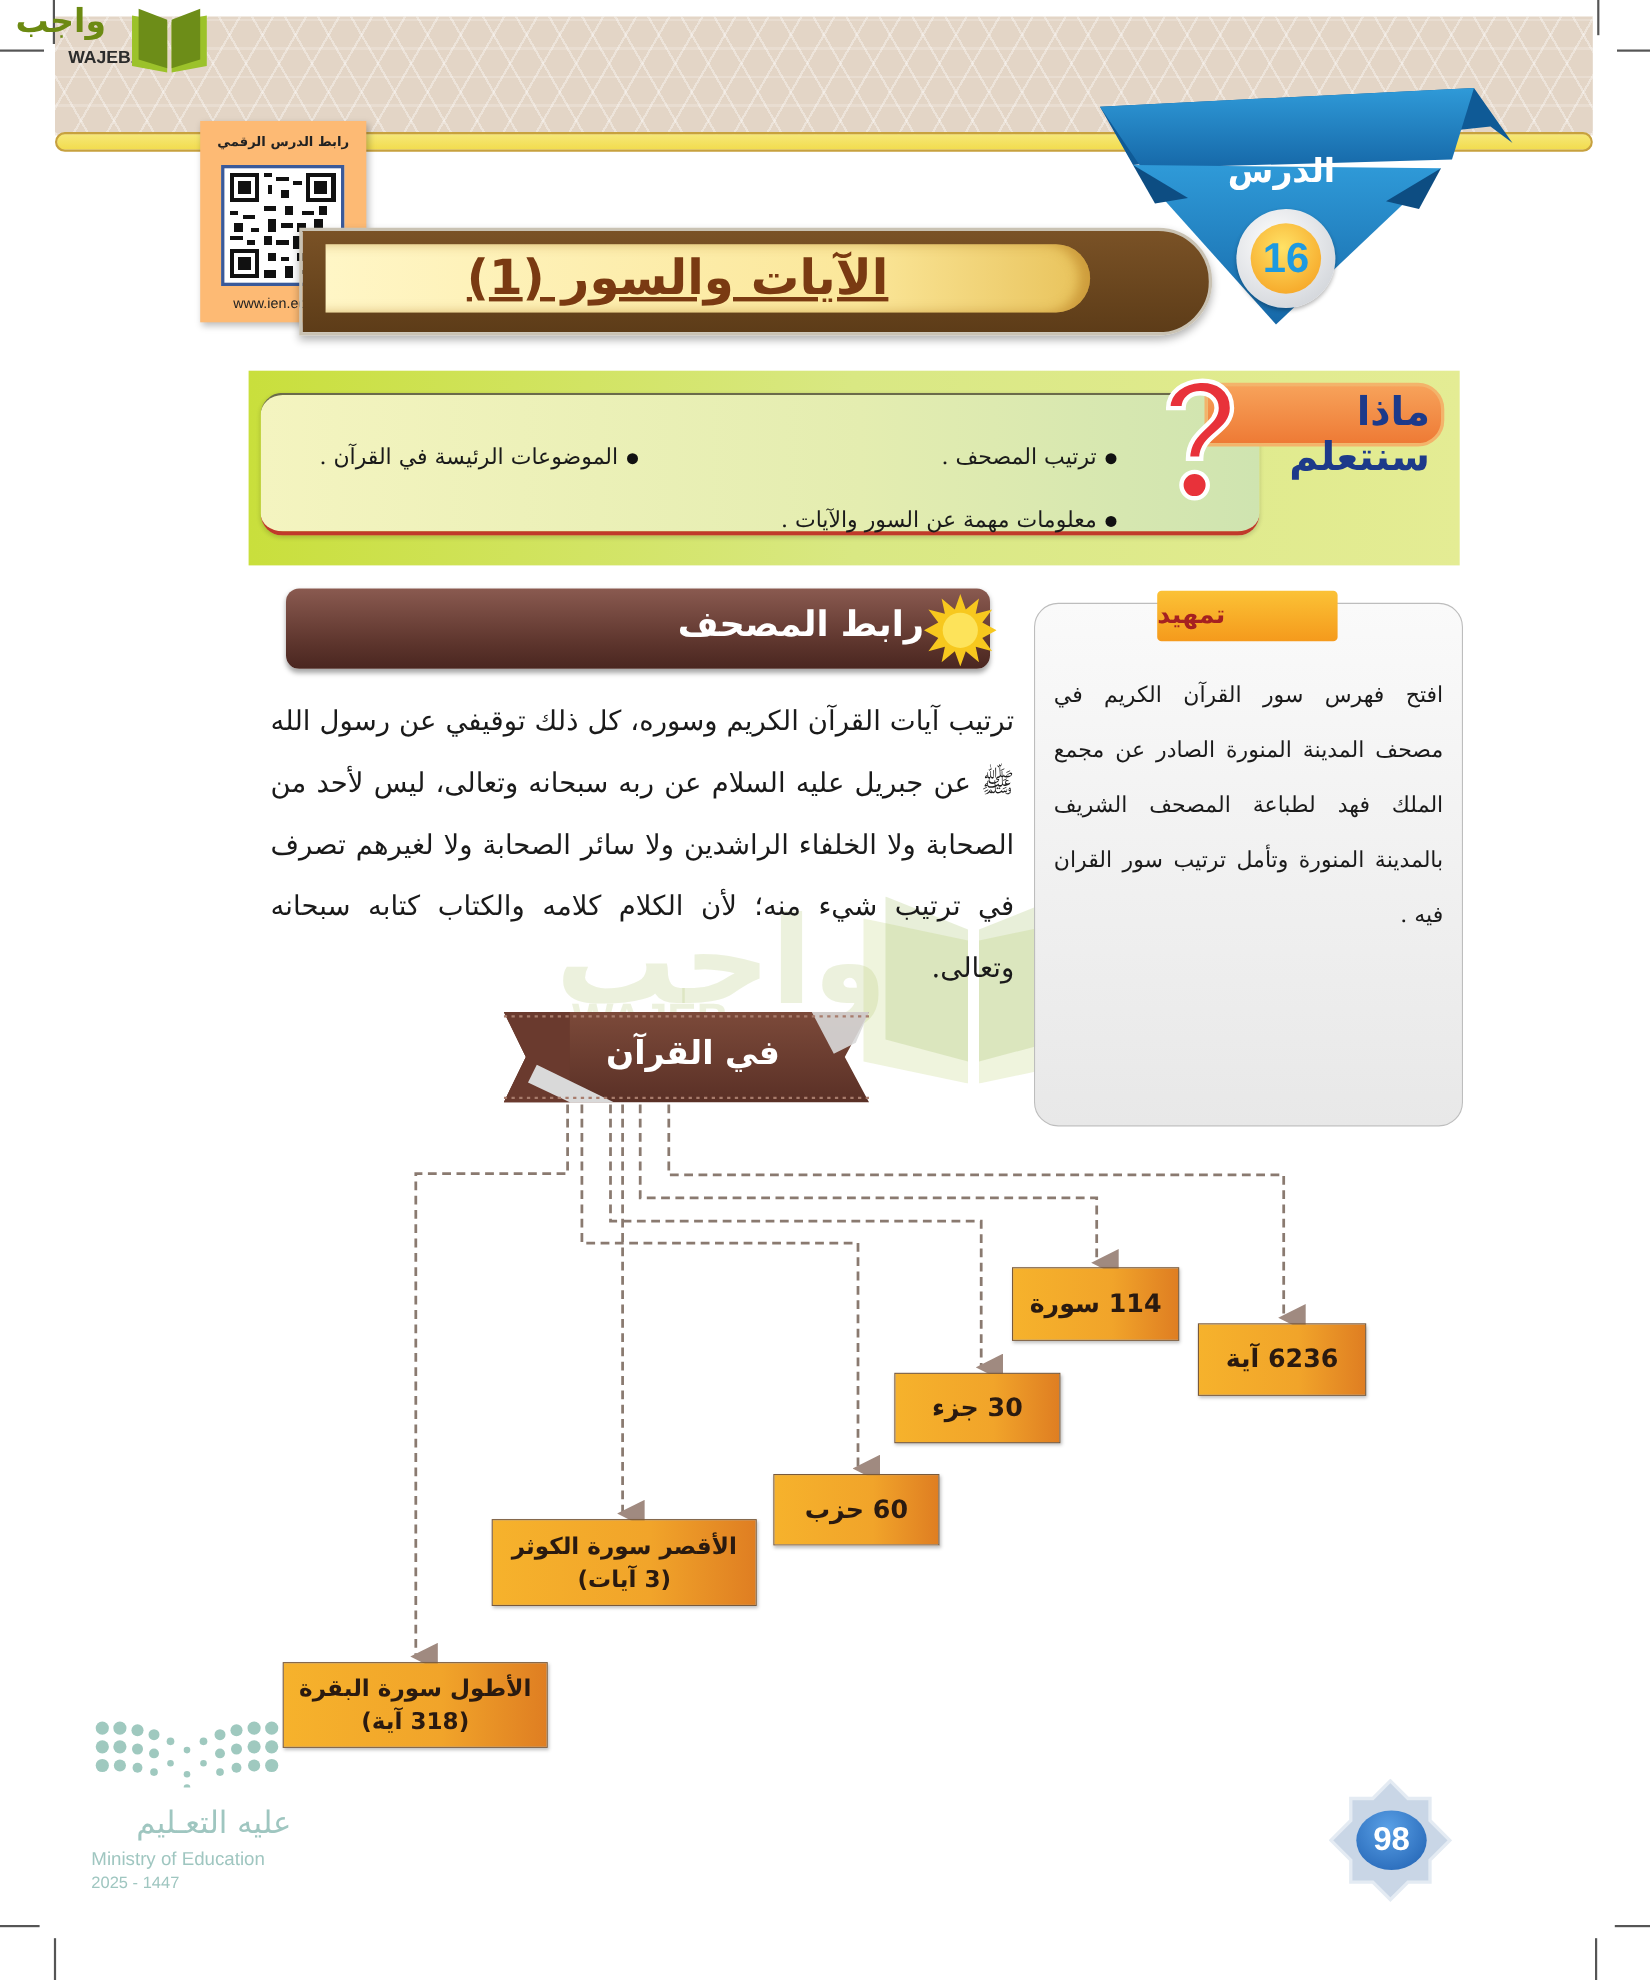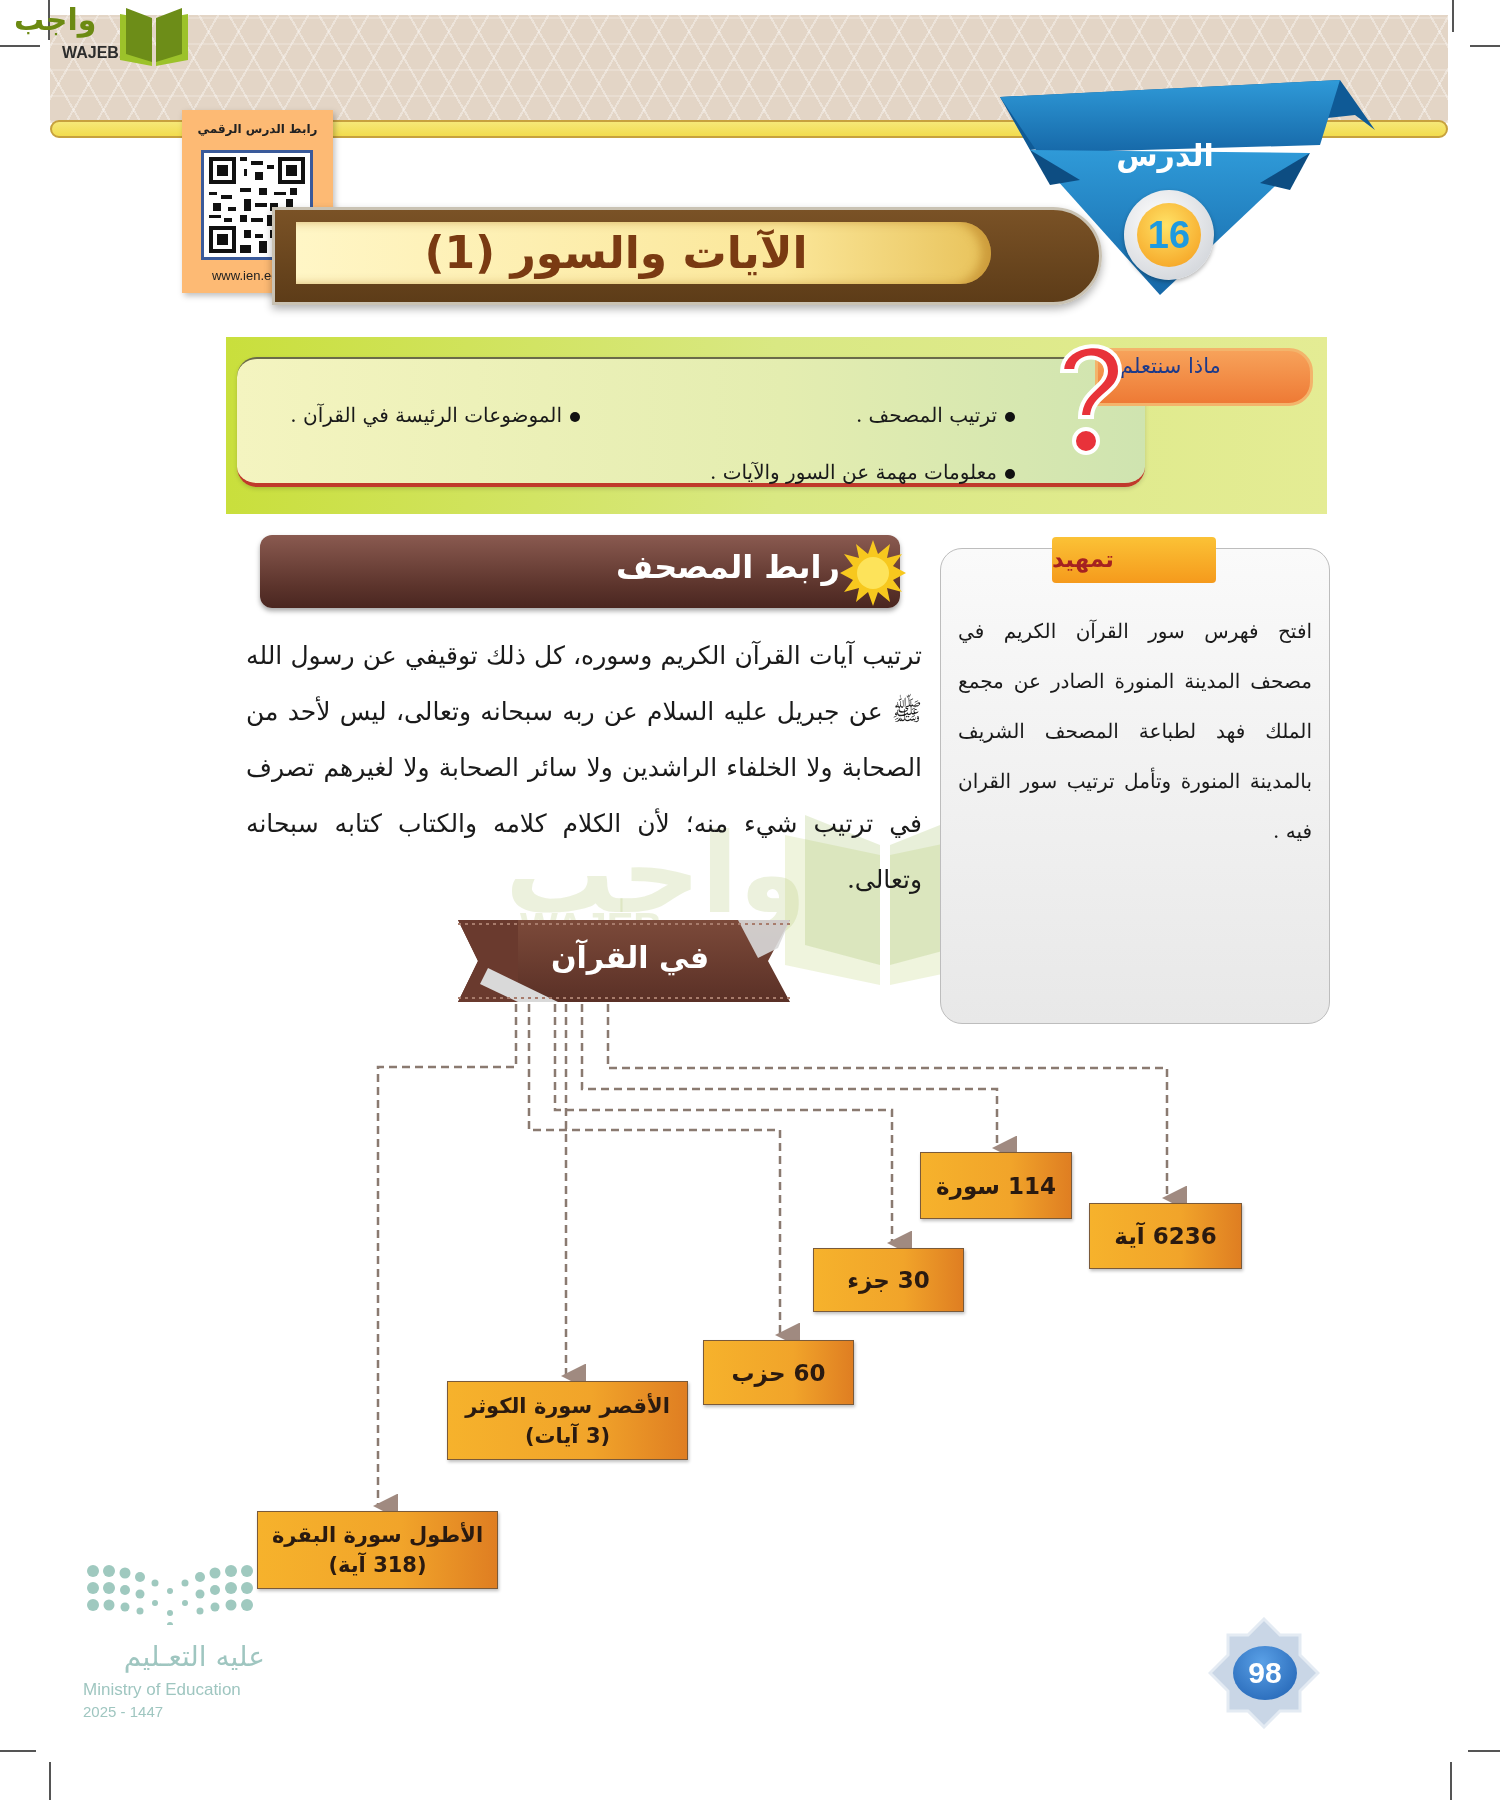--- a/index.html
+++ b/index.html
@@ -51,21 +51,21 @@
   }
   .title-inner {
     left: 296px; top: 222px; width: 695px; height: 62px;
     background: linear-gradient(90deg, #fff6c6 0%, #fbe79a 70%, #e8c25a 100%);
     border-radius: 0 31px 31px 0;
     box-shadow: inset -10px 0 10px rgba(180,120,30,0.5);
   }
   .title-text {
     left: 296px; top: 222px; width: 640px; height: 62px;
     text-align: center; direction: rtl;
-    font-size: 44px; font-weight: bold; color: #7a3a12; line-height: 62px;
+    font-size: 44px; font-weight: bold; color: #7a3a12; line-height: 62px; text-decoration: underline;
   }
 
   
   .ribbon { left: 990px; top: 75px; width: 400px; height: 225px; }
   .ribbon-label { left: 1110px; top: 138px; width: 110px; text-align: center; direction: rtl; font-size: 30px; font-weight: bold; color: #fff; }
   .ribbon-num-ring { left: 1124px; top: 190px; width: 90px; height: 90px; border-radius: 50%; background: radial-gradient(circle at 40% 35%, #ffffff, #c8ccd2); box-shadow: 0 2px 4px rgba(0,0,0,0.3); }
   .ribbon-num { left: 1137px; top: 203px; width: 64px; height: 64px; border-radius: 50%; background: radial-gradient(circle at 45% 35%, #ffe266, #f49a1a); text-align: center; line-height: 64px; font-family: "Liberation Sans", sans-serif; font-size: 38px; font-weight: bold; color: #1e9ae0; }
 
   
   .learn-bg { left: 226px; top: 337px; width: 1101px; height: 177px; background: linear-gradient(90deg, #c9df3c 0%, #d9e883 50%, #e4ec94 100%); }
@@ -76,21 +76,21 @@
     border-top: 2px solid #6a6a4a;
     border-bottom: 4px solid #c0392b;
     box-shadow: 0 2px 4px rgba(0,0,0,0.15);
   }
   .learn-tab {
     left: 1095px; top: 348px; width: 218px; height: 58px;
     background: linear-gradient(#f7a25a, #ee7a35);
     border-radius: 0 24px 24px 0;
     border: 3px solid #f3b46b;
   }
-  .learn-tab-text { left: 1120px; top: 354px; width: 180px; text-align: left; direction: rtl; font-size: 21px; font-weight: normal; color: #1d3a8a; }
+  .learn-tab-text { left: 1120px; top: 354px; width: 180px; text-align: right; direction: rtl; font-size: 36px; font-weight: bold; color: #1d3a8a; }
   .qmark { left: 1048px; top: 335px; width: 80px; height: 130px; }
   .learn-item { direction: rtl; font-family: "DejaVu Serif", serif; font-size: 20px; color: #1a1a1a; margin-top: 27px; }
   .bullet { display: inline-block; width: 10px; height: 10px; border-radius: 50%; background: #111; margin-left: 8px; vertical-align: middle; }
 
   
   .sec-head {
     left: 260px; top: 535px; width: 640px; height: 73px;
     background: linear-gradient(#8a5a50, #5c342c 70%, #4a2620);
     border-radius: 12px;
     box-shadow: 0 3px 5px rgba(0,0,0,0.35);

